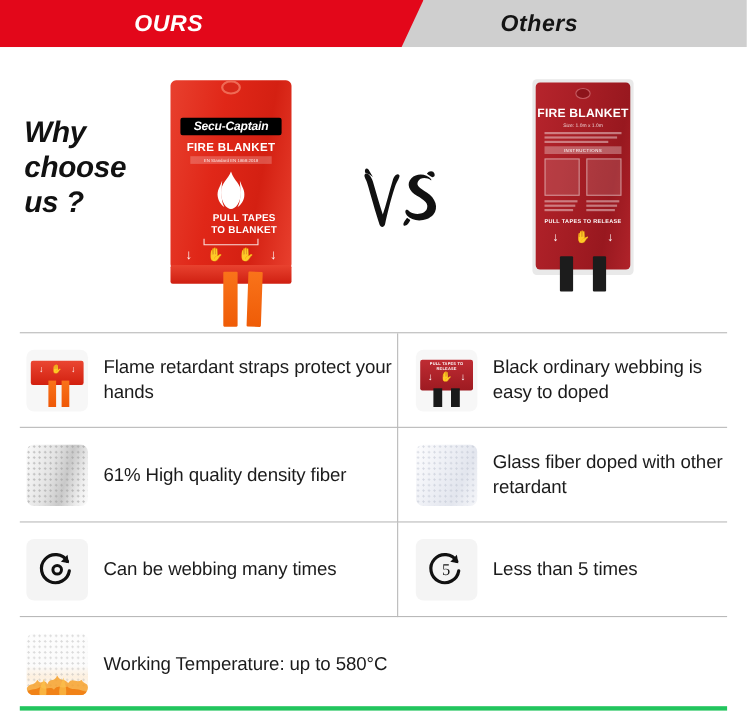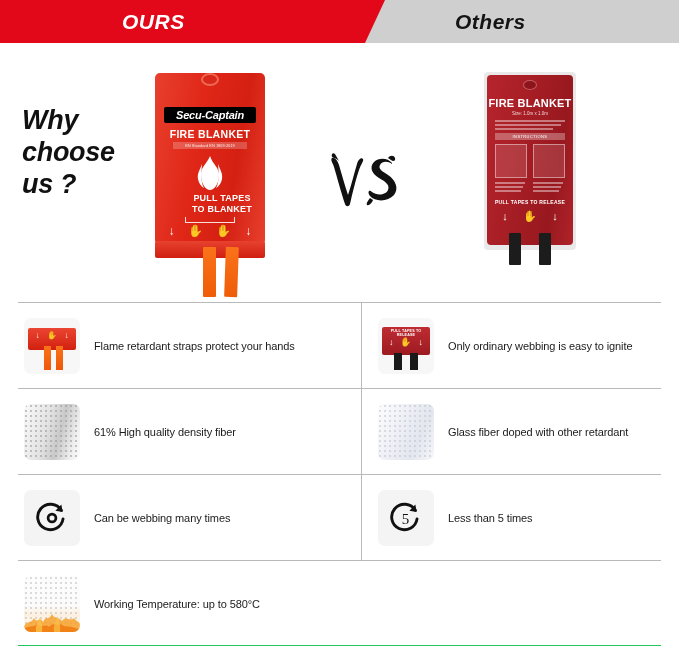--- a/index.html
+++ b/index.html
@@ -160,29 +160,29 @@
   .pt-strap.s1 { left:22px; }
   .pt-strap.s2 { left:52px; }
 
   
   .table { position:absolute; left:18px; top:302px; width:643px; height:344px; }
   .trow {
     position:relative; height:86px;
     border-top:1px solid #b9b9b9;
     display:flex;
   }
-  .trow:last-child { border-bottom:1px solid #22c55e; }
+  .trow:last-child { border-bottom:4px solid #22c55e; }
   .tcell {
     position:relative; display:flex; align-items:center;
     height:86px; padding-left:6px;
   }
   .tcell.left  { width:343px; }
   .tcell.right { width:300px; padding-left:16px; border-left:1px solid #b9b9b9; }
   .cell-text {
-    font-size:11px; color:#1b1b1b; line-height:1.33;
+    font-size:17px; color:#1b1b1b; line-height:1.33;
     margin-left:14px; letter-spacing:-0.1px;
   }
   .thumb {
     flex:0 0 auto; width:56px; height:56px;
     border-radius:7px; background:#f4f4f4;
     position:relative; overflow:hidden;
   }
 
   
   .th-straps-red { background:#f7f7f7; }
@@ -370,21 +370,21 @@
           <div class="tb-top"></div>
           <div class="tb-lbl">PULL TAPES TO RELEASE</div>
           <div class="tb-arr">
             <span>↓</span>
             <span>✋</span>
             <span>↓</span>
           </div>
           <div class="tb-s a"></div>
           <div class="tb-s b"></div>
         </div>
-        <div class="cell-text">Only ordinary webbing is easy to ignite</div>
+        <div class="cell-text">Black ordinary webbing is easy to doped</div>
       </div>
     </div>
 
     <div class="trow">
       <div class="tcell left">
         <div class="thumb th-fab-ours"></div>
         <div class="cell-text">61% High quality density fiber</div>
       </div>
       <div class="tcell right">
         <div class="thumb th-fab-oth"></div>

